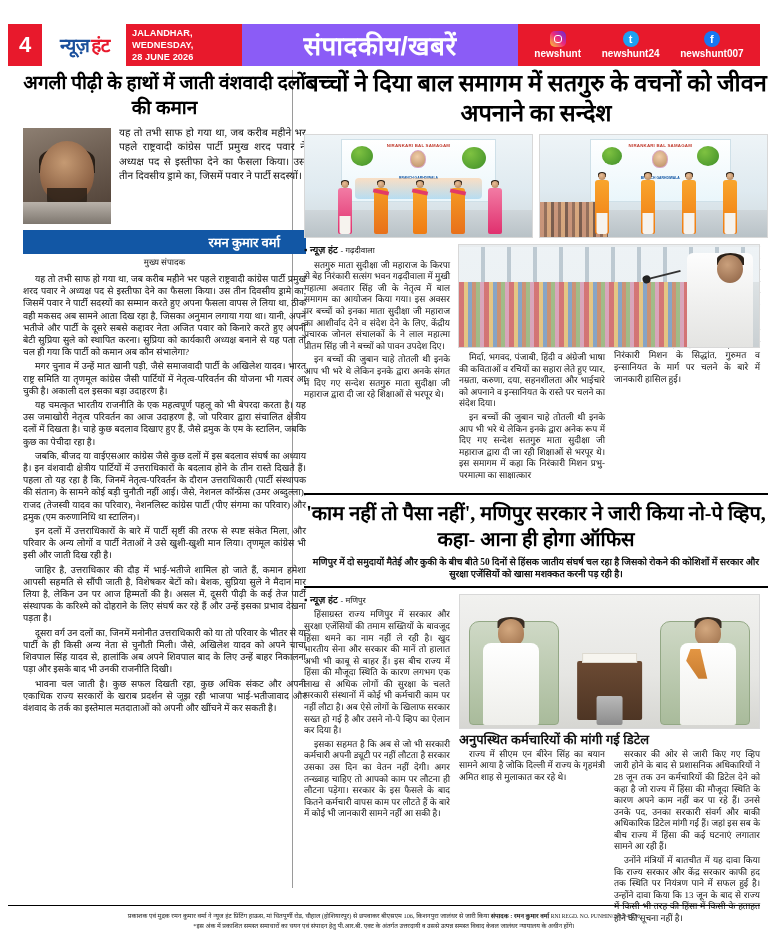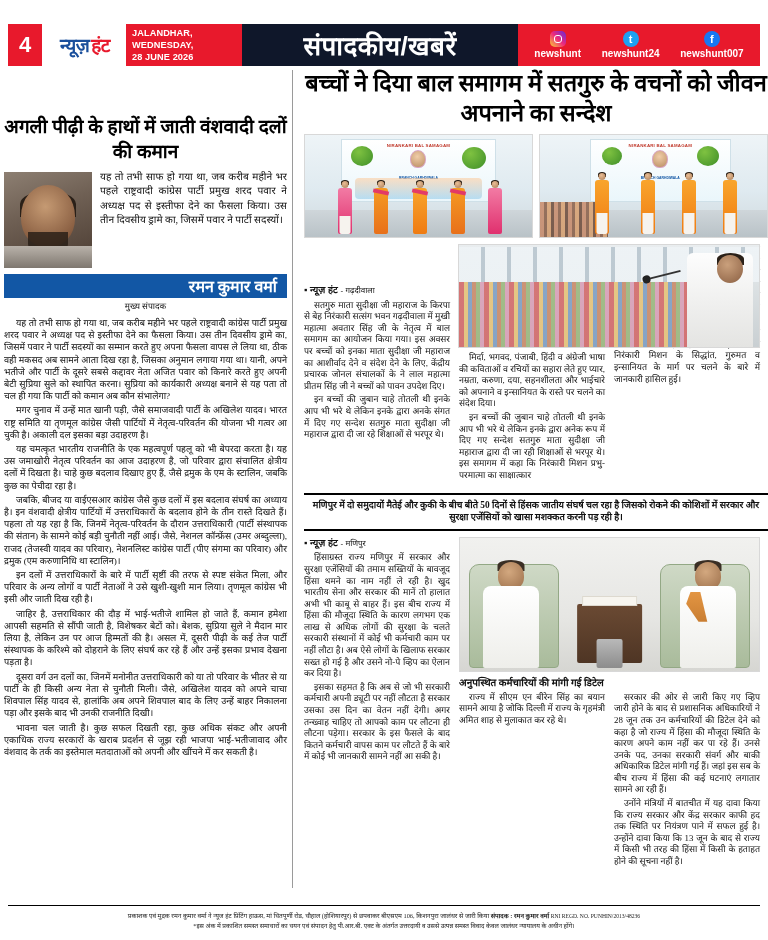--- a/index.html
+++ b/index.html
@@ -34,21 +34,21 @@
     font-family:"Liberation Sans", sans-serif; letter-spacing:-0.5px;}
   .mh-date {
     width: 116px; background: #e8192c; color: #fff;
     display: flex; flex-direction: column; justify-content: center;
     padding-left: 6px;
     font-family: "Liberation Sans", sans-serif;
     font-weight: bold; font-size: 9.2px; line-height: 12px;
     letter-spacing: 0.1px;
   }
   .mh-section {
-    flex: 1; background: #0f172a; color: #fff;
+    flex: 1; background: #8b5cf6; color: #fff;
     display: flex; align-items: center; justify-content: center;
     font-family: "Liberation Sans", sans-serif;
     font-weight: bold; font-size: 26px; letter-spacing: 0.5px;
   }
   .mh-social {
     width: 242px; background: #e8192c;
     display: flex; align-items: center; justify-content: space-around;
     padding: 0 6px;
   }
   .soc { display: flex; flex-direction: column; align-items: center; gap:1px; }
@@ -58,21 +58,21 @@
   .ic-insta { background: linear-gradient(45deg,#f9ce34,#ee2a7b,#6228d7); color:#fff;
     border-radius:5px; }
   .ic-insta .ring { width:8px;height:8px;border:1.6px solid #fff;border-radius:3px; }
   .ic-tw { background:#1da1f2; border-radius:50%; color:#fff; }
   .ic-fb { background:#1877f2; border-radius:50%; color:#fff; }
   .soc-txt { color:#fff; font-family:"Liberation Sans", sans-serif;
     font-weight:bold; font-size:10px; }
   .vrule { position:absolute; width:1px; background:#9a9a9a; }
 
   
-  .leftcol { position:absolute; left:4px; top:70px; width:283px;margin-top:44px; }
+  .leftcol { position:absolute; left:23px; top:70px; width:283px; }
   .ed-headline {
     font-weight: bold; font-size: 19px; line-height: 25px;
     text-align: center; color:#000;
     font-family: "Liberation Serif", serif;
   }
   .ed-lead-wrap { margin-top:6px; overflow:hidden; }
   .ed-photo {
     float:left; width:88px; height:96px; margin:2px 8px 2px 0;
     background: linear-gradient(160deg,#8d7f72 0%, #6f6054 40%, #4a3b31 100%);
     position: relative; overflow:hidden;
@@ -93,22 +93,22 @@
   .ed-photo .shirt {
     position:absolute; left:0; bottom:0; width:100%; height:22px;
     background: linear-gradient(180deg,#b9b2aa,#7e776f);
   }
   .ed-lead-text {
     font-size:10.2px; line-height:14.4px; text-align:justify; color:#111;
   }
   .byline-bar {
     margin-top:4px; background:#1257a5; color:#fff; height:24px;
     display:flex; align-items:center; justify-content:flex-end;
-    padding-right:10px;
-    font-weight:bold; font-size:16px;
+    padding-right:26px;
+    font-weight:bold; font-size:13px;
     font-family:"Liberation Serif", serif;
   }
   .byline-role {
     text-align:center; font-size:8.6px; color:#111; margin-top:2px;
     font-family:"Liberation Serif", serif;
   }
   .ed-body {
     margin-top:5px; font-size:9.2px; line-height:12.2px;
     text-align:justify; color:#111; column-count:1;
   }
@@ -262,22 +262,22 @@
     font-weight:bold; font-size:20px; line-height:26px;
     text-align:center; margin-top:5px; color:#000;
   }
   .mp-standfirst {
     font-size:9.4px; line-height:12.6px; text-align:center;
     margin-top:4px; color:#111; font-weight:bold;
   }
   .mp-rule-bot { height:2px; background:#000; width:100%; margin-top:5px; }
 
   .subhead {
-    font-family:Liberation Serif, serif;
-    font-weight:bold; font-size:10px; line-height:13px; color:#111;
+    font-family:Liberation Sans, sans-serif;
+    font-weight:bold; font-size:13px; line-height:13px; color:#111;
     margin:4px 0 3px 0;
   }
 
   
   .footer {
     position:absolute; left:8px; bottom:10px; width:752px;
     text-align:center; font-size:6.4px; line-height:9px; color:#222;
   }
   .footer .bold { font-weight:bold; }
   .footer .tiny { font-size:5.6px; }
@@ -427,21 +427,21 @@
           <div class="dancer d-saff" style="left:78%;height:60%;">
               <div class="hairk"></div>
               <div class="head"></div>
               <div class="body"></div>
               <div class="pants"></div>
             </div>
         </div>
       </div>
 
       <div class="cols-3">
-        <div class="col" style="width:146px;margin-top:40px;">
+        <div class="col" style="width:146px;">
           <div class="credit">
             <span class="dot">▪</span>
             <span>न्यूज़ हंट</span>
             <span class="place">- <span>गढ़दीवाला</span></span>
           </div>
           <p>सतगुरु माता सुदीक्षा जी महाराज के किरपा से बेह निरंकारी सत्संग भवन गढ़दीवाला में मुखी महात्मा अवतार सिंह जी के नेतृत्व में बाल समागम का आयोजन किया गया। इस अवसर पर बच्चों को इनका माता सुदीक्षा जी महाराज का आशीर्वाद देने व संदेश देने के लिए, केंद्रीय प्रचारक जोनल संचालकों के ने लाल महात्मा प्रीतम सिंह जी ने बच्चों को पावन उपदेश दिए।</p>
           <p>इन बच्चों की जुबान चाहे तोतली थी इनके आप भी भरे थे लेकिन इनके द्वारा अनके संगत में दिए गए सन्देश सतगुरु माता सुदीक्षा जी महाराज द्वारा दी जा रहे शिक्षाओं से भरपूर थे।</p>
         </div>
         <div class="col" style="width:146px;">
           <div class="photo ph-hall" style="width:302px;height:104px;margin:0 0 4px -1px;position:relative;">
@@ -459,20 +459,21 @@
         </div>
         <div class="col" style="width:146px;">
           <p>करवाकर मानव जीवन को सार्थकता प्रदान करता है। इस बाल समागम में मैकड़ों बच्चों ने भाग लिया। बेह में क्षेत्रीय संचालक महात्मा सरप सिंह व मुखी महात्मा अवतार सिंह जी ने बच्चों द्वारा पेश किए गए कार्यक्रमों को सराहना करते हुए कहा कि बच्चों को दिए से तैयारी में जुट हुए थे।</p>
           <p>बच्चों द्वारा पेश की गई इन आयोजन से केवल बच्चों को ही नहीं बल्कि बड़ों को भी निरंकारी मिशन के सिद्धांत, गुरुमत व इन्सानियत के मार्ग पर चलने के बारे में जानकारी हासिल हुई।</p>
         </div>
       </div>
     </div>
 
     <div class="manipur">
       <div class="mp-rule-top"></div>
+      <div class="mp-headline">'काम नहीं तो पैसा नहीं', मणिपुर सरकार ने जारी किया नो-पे व्हिप, कहा- आना ही होगा ऑफिस</div>
       <div class="mp-standfirst">मणिपुर में दो समुदायों मैतेई और कुकी के बीच बीते 50 दिनों से हिंसक जातीय संघर्ष चल रहा है जिसको रोकने की कोशिशों में सरकार और सुरक्षा एजेंसियों को खासा मशक्कत करनी पड़ रही है।</div>
       <div class="mp-rule-bot"></div>
 
       <div class="cols-3">
         <div class="col" style="width:146px;">
           <div class="credit">
             <span class="dot">▪</span>
             <span>न्यूज़ हंट</span>
             <span class="place">- <span>मणिपुर</span></span>
           </div>

